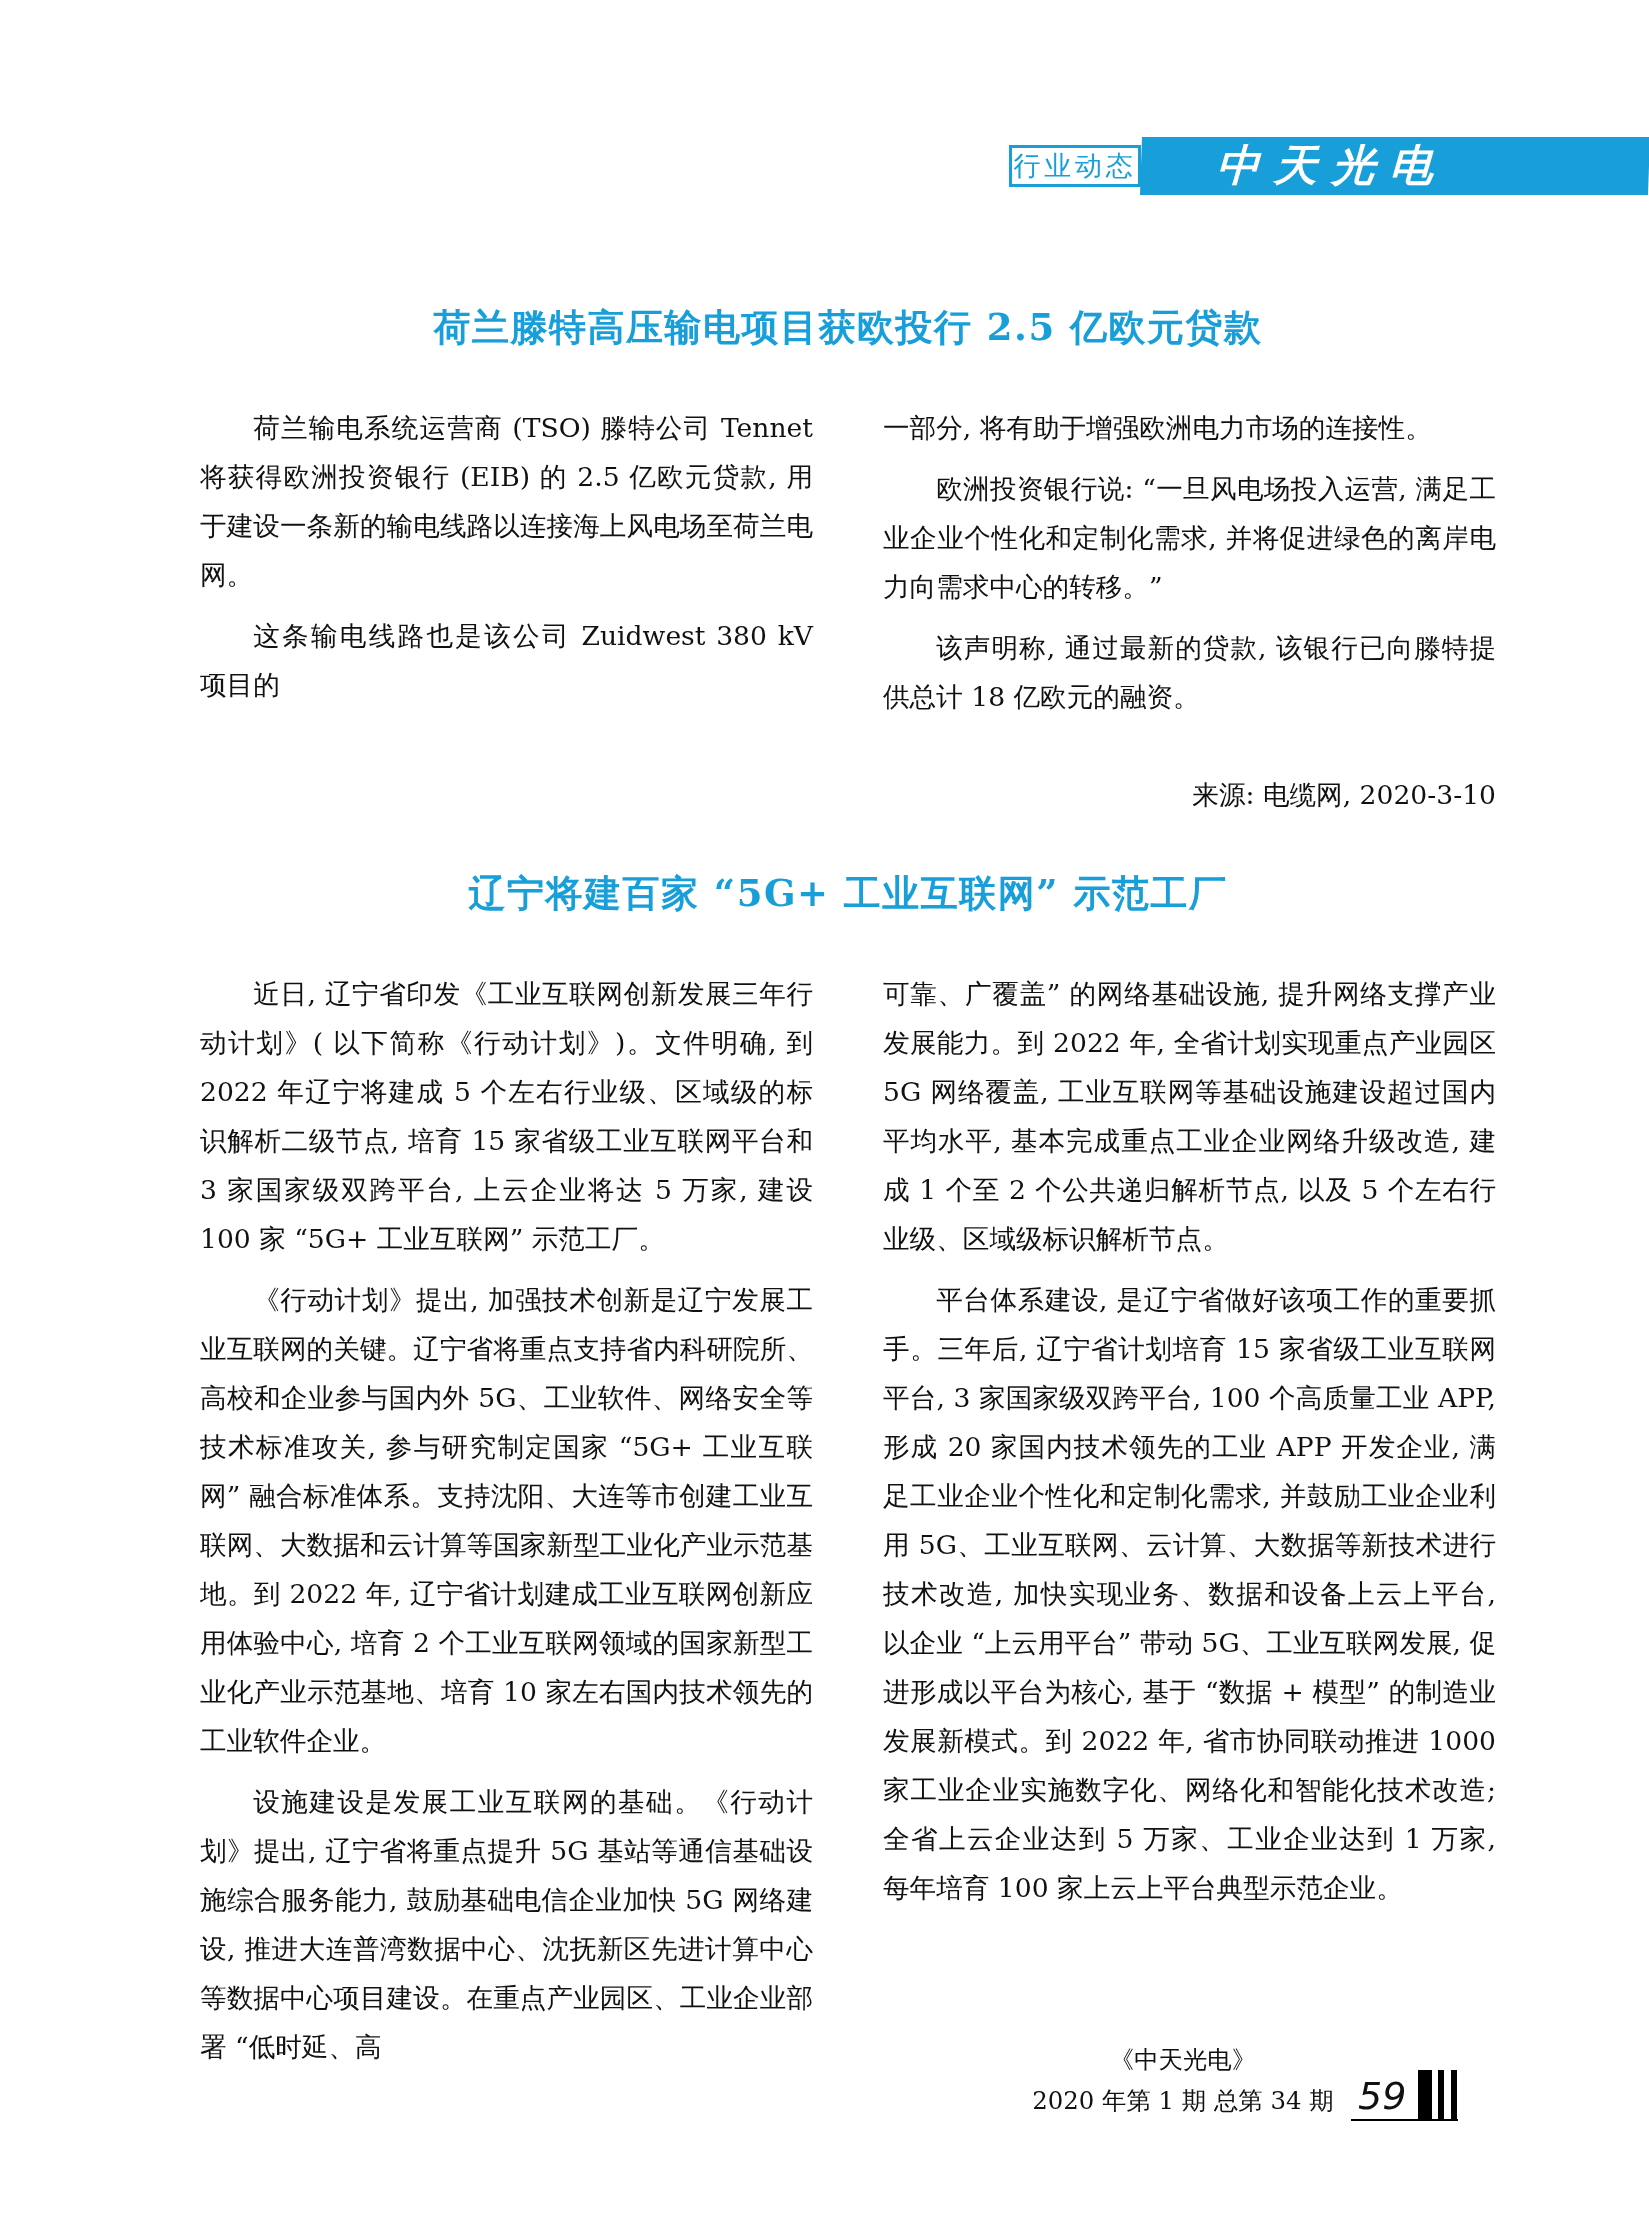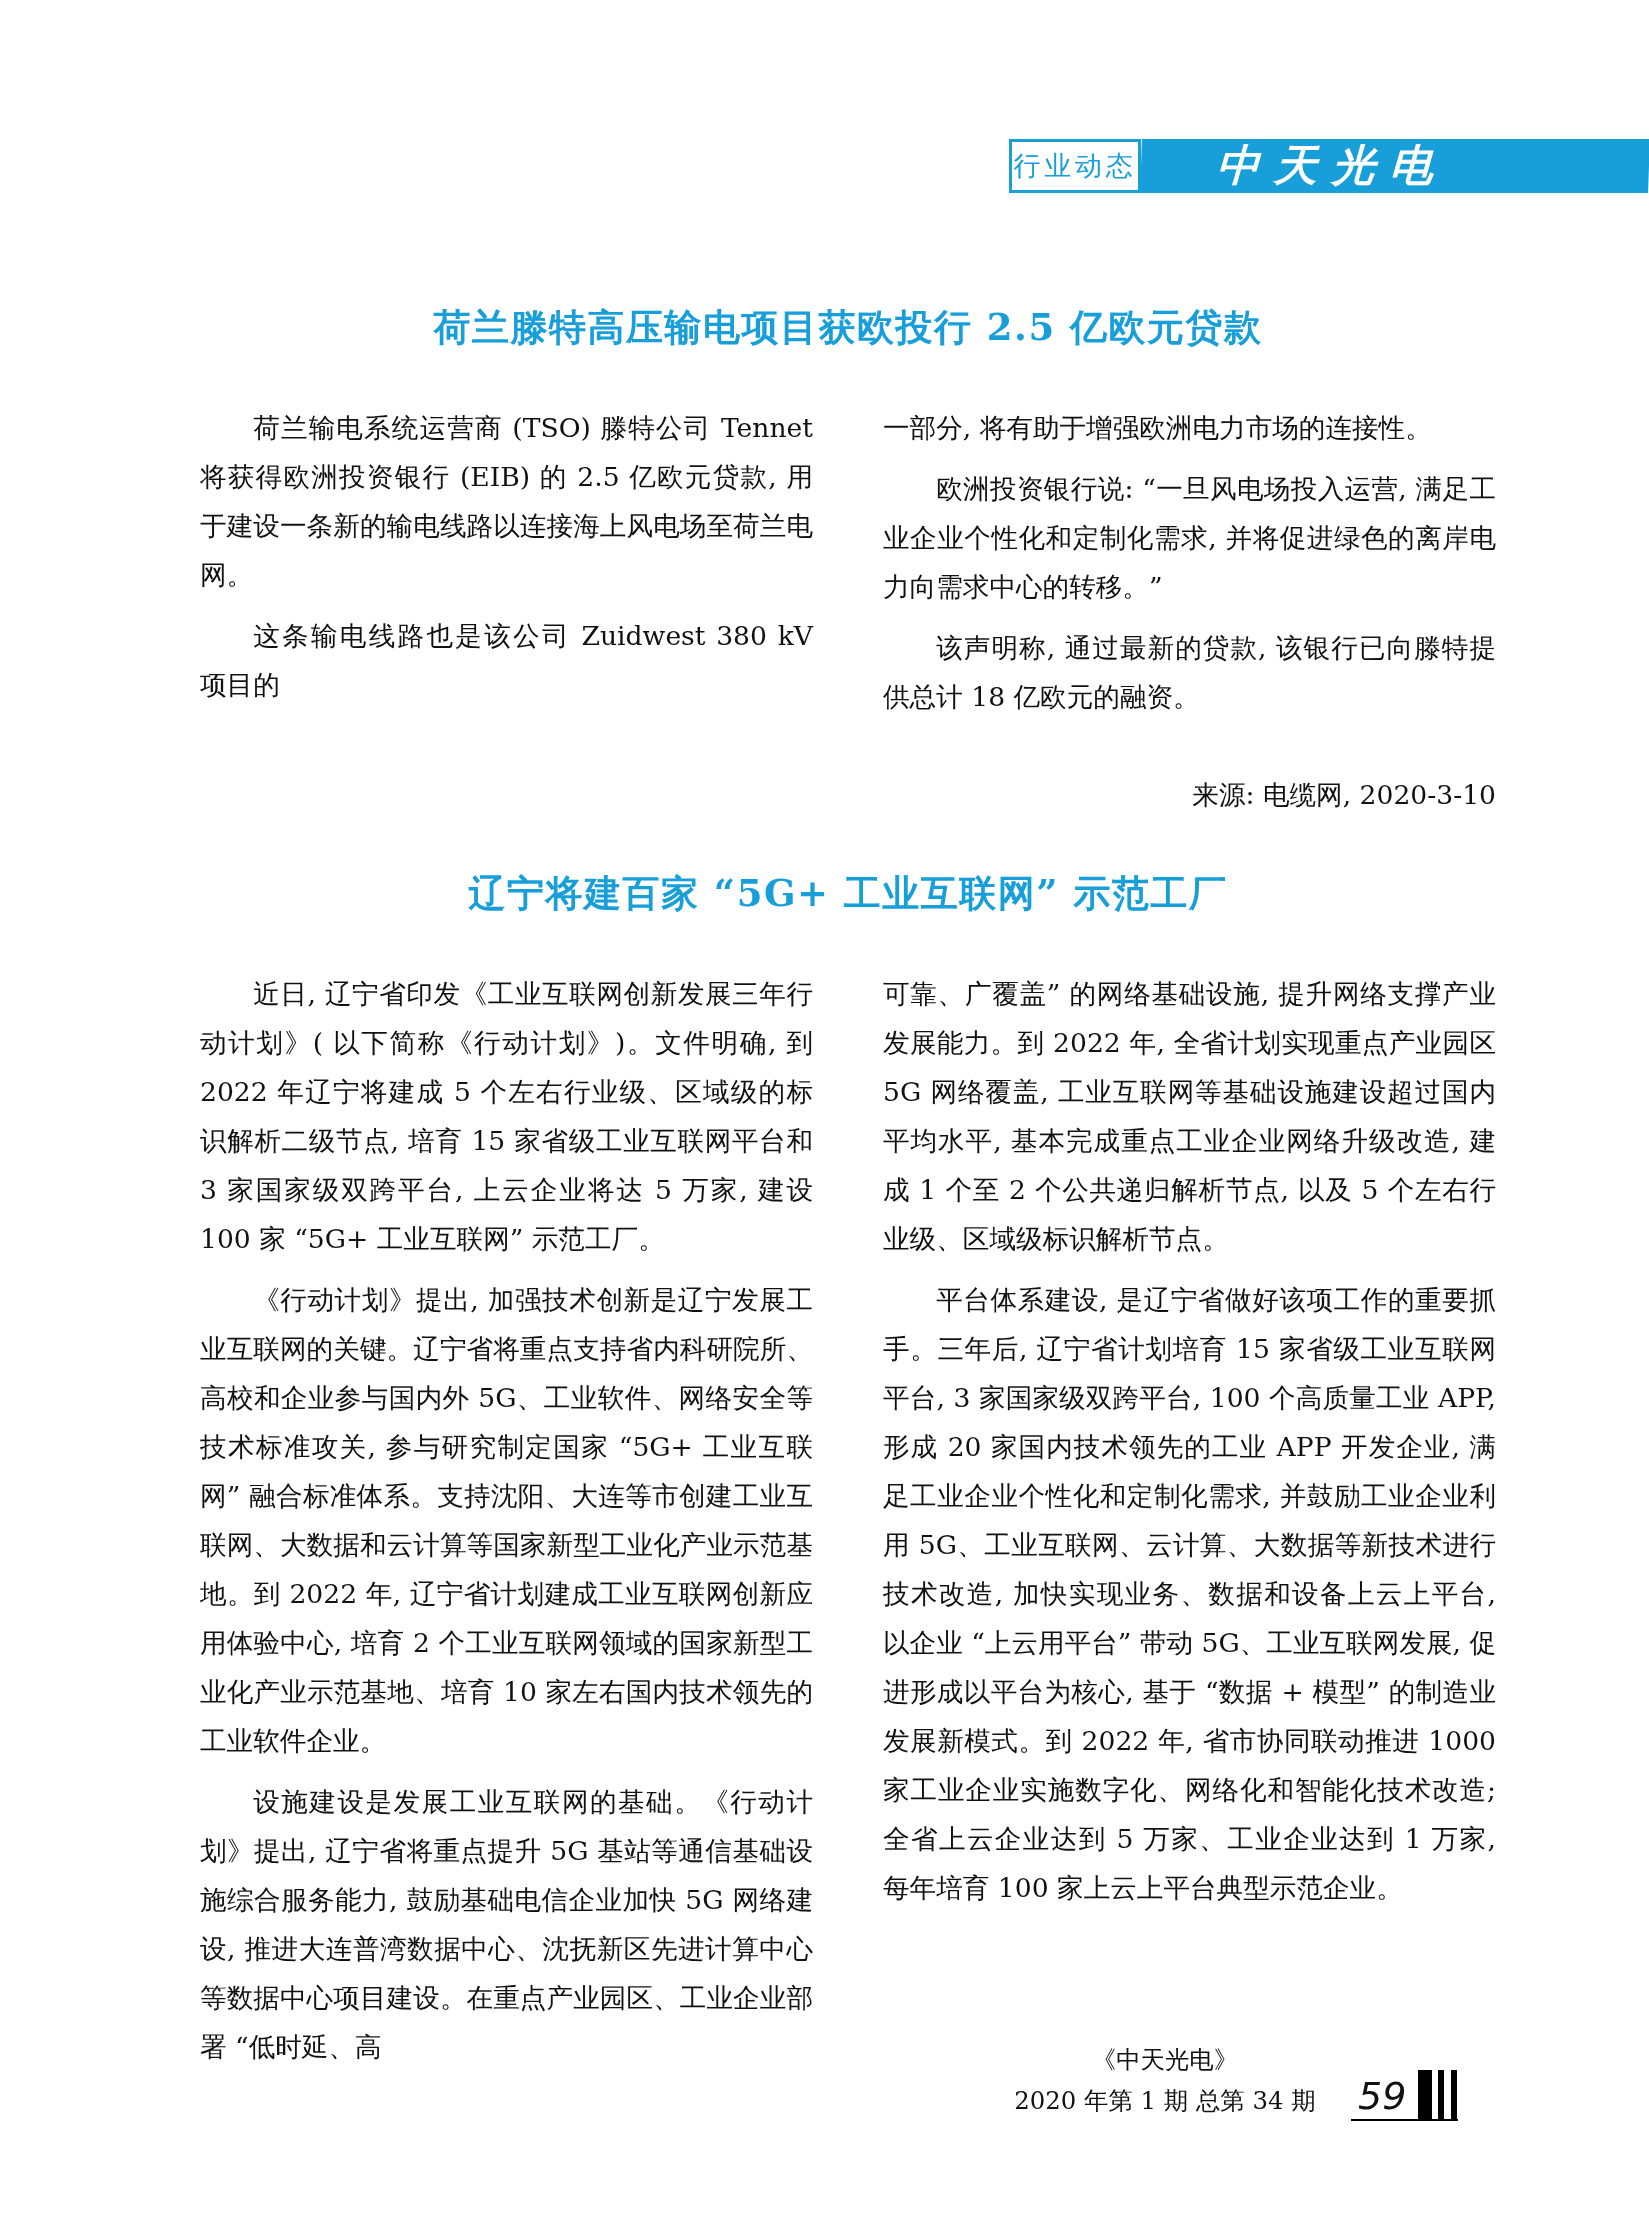--- a/index.html
+++ b/index.html
@@ -7,21 +7,21 @@
     position:relative;
     width:1649px; height:2239px;
     margin:0 auto;
     background:#ffffff;
     overflow:hidden;
     font-family:"DejaVu Serif","Liberation Serif",serif;
     color:#111111;
   }
 
   
-  .header { position:absolute; top:139px; left:1009px; right:0; height:54px; display:flex; }
+  .header { position:absolute; top:139px; left:1009px; right:0; height:54px; display:flex;align-items:center; }
   .header-tab {
     width:132px; box-sizing:border-box;
     border:3px solid var(--accent,#189FD9);
     background:#fff;
     display:flex; align-items:center; justify-content:center;
     font-family:"DejaVu Sans","Liberation Sans",sans-serif;
     font-size:27px; letter-spacing:3.7px; color:var(--accent,#189FD9);
   }
   .header-brand {
     flex:1; background:var(--accent,#189FD9); color:#ffffff;
@@ -43,21 +43,21 @@
   }
   .columns { display:flex; gap:46px; }
   .col { flex:1; font-size:26.6px; line-height:49px; text-align:justify; }
   .col p { margin:12px; }
   .indent { text-indent:2em; }
   .source { text-align:right; margin-top:49px !important; }
 
   
   .footer {
     position:absolute; top:2039px; right:191px;
-    display:flex; align-items:flex-end; gap:35px;
+    display:flex; align-items:flex-end; gap:17px;
   }
   .footer-text { text-align:center; font-size:24.4px; line-height:41px; color:#111; white-space:nowrap; }
   .pageno-block {
     display:flex; align-items:flex-end; gap:11.8px;
     border-bottom:2.2px solid #000; padding:0 1.5px 0 7.4px;font-style:italic;
   }
   .pageno {
     font-family:"DejaVu Sans","Liberation Sans",sans-serif;
     font-size:38px; line-height:1; font-weight:500; padding-bottom:4.4px;
   }

